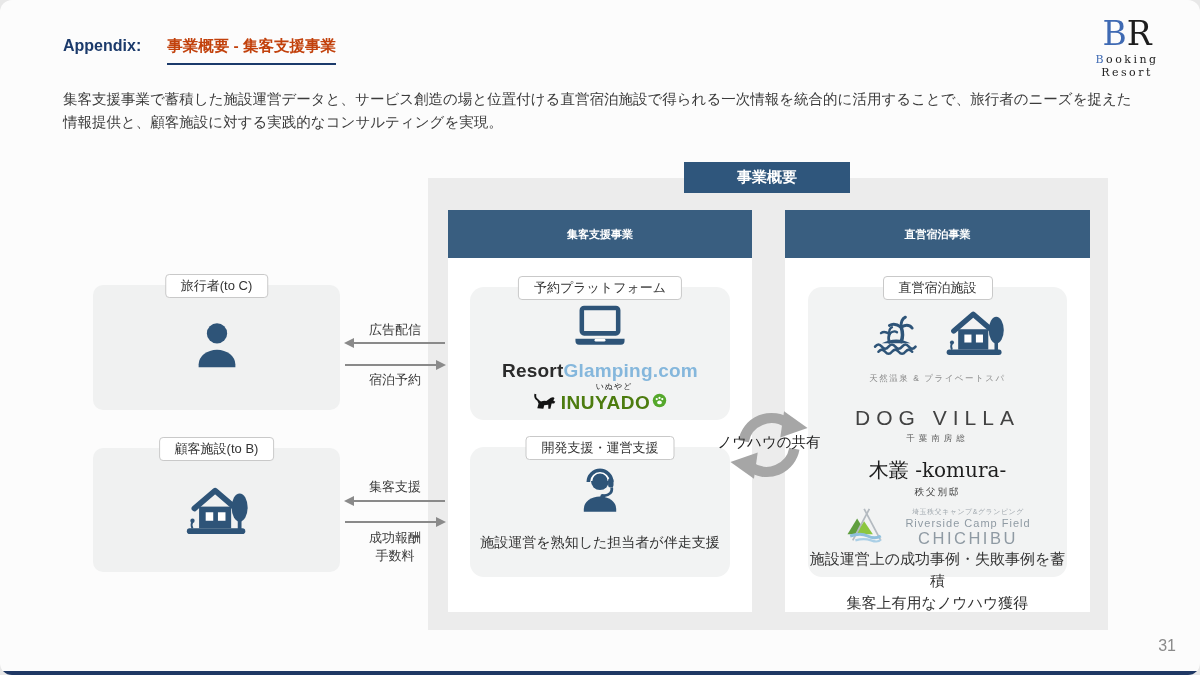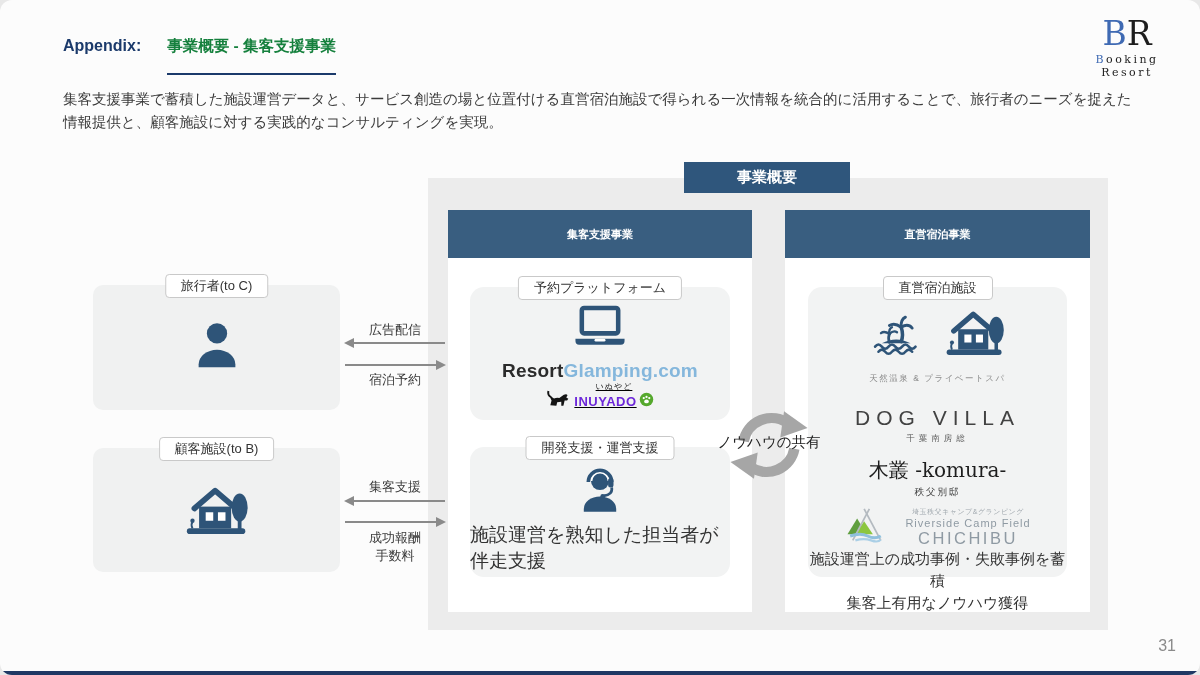--- a/index.html
+++ b/index.html
@@ -3,21 +3,21 @@
 <meta charset="utf-8">
 <style>
   * { margin:0; padding:0; box-sizing:border-box; }
   html,body { background:#e8e8e8; }
   body { font-family:"Liberation Sans","DejaVu Sans",sans-serif; }
   .slide { position:relative; width:1200px; height:675px; background:#fcfcfc; overflow:hidden;border-radius:12px; }
 
   
   .head-row { position:absolute; left:63px; top:36px; display:flex; align-items:baseline; gap:26px; }
   .appendix { font-size:16px; font-weight:bold; color:#1b3a6b; }
-  .head-title { font-size:15.5px; font-weight:bold; color:#15803d; padding-bottom:16px; border-bottom:2px solid #1b3a6b; }
+  .head-title { font-size:15.5px; font-weight:bold; color:#c2410c; padding-bottom:6px; border-bottom:2px solid #1b3a6b; }
 
   .logo { position:absolute; left:1066px; top:16px; width:122px; text-align:center;
           font-family:"DejaVu Serif","Liberation Serif",serif; color:#1d1d1d; }
   .logo-mark { font-size:33px; line-height:1.1; letter-spacing:0px; }
   .logo-name { margin-top:1px; font-size:11px; letter-spacing:2.5px; word-spacing:5px; }
   .logo .blue { color:#3f6ab3; }
 
   .description { position:absolute; left:63px; top:88px; width:1078px; font-size:14.5px;
                  line-height:1.6; color:#3b3b3b; }
 
@@ -38,26 +38,26 @@
          border:1px solid #c9c9c9; border-radius:4px; padding:2px 15px; font-size:13px; color:#333;
          white-space:nowrap; z-index:2; }
 
   .box-platform { left:22px; top:29px; width:260px; height:133px; padding-top:18px; }
   .box-dev      { left:22px; top:189px; width:260px; height:130px; padding-top:17px;align-items:center; }
   .box-lodging  { left:23px; top:29px; width:259px; height:290px; padding-top:18px; }
 
   .rg-logo { margin-top:7px; font-size:19px; font-weight:bold; letter-spacing:0.2px; }
   .rg-dark { color:#2b2b2b; } .rg-light { color:#85b7dc; }
   .inu-row { margin-top:1px; display:flex; align-items:flex-end; gap:3px; }
-  .inu-col { text-align:center;text-decoration:underline; }
+  .inu-col { text-align:center; }
   .inu-ruby { display:block; font-size:8px; color:#222; letter-spacing:1px; line-height:1.1; }
   .inu-name-row { display:flex; align-items:center; gap:2px; }
-  .inu-name { font-size:13px; font-weight:bold; color:#6d28d9; letter-spacing:0.5px; }
-
-  .dev-caption { font-size:19px; color:#333; }
+  .inu-name { font-size:19px; font-weight:bold; color:#4d7c0f; letter-spacing:0.5px; }
+
+  .dev-caption { margin-top:12px; font-size:14px; color:#333; }
 
   .lodge-icons { display:flex; align-items:flex-end; gap:20px; height:56px; }
   .dv-block { margin-top:12px; text-align:center; }
   .dv-tagline { font-size:8.5px; letter-spacing:1.5px; color:#8a8a8a; }
   .dv-name { margin-top:21px; font-size:21px; letter-spacing:6px; color:#424242; }
   .dv-loc { margin-top:3px; font-size:8.5px; letter-spacing:4px; color:#5a5a5a; }
   .km-block { margin-top:12px; text-align:center; font-family:"DejaVu Serif","Liberation Serif",serif; }
   .km-name { font-size:20px; color:#1e1e1e; }
   .km-loc { margin-top:2px; font-size:9.5px; letter-spacing:2px; color:#3a3a3a; }
   .cb-block { margin-top:8px; display:flex; align-items:center; gap:19px; }

